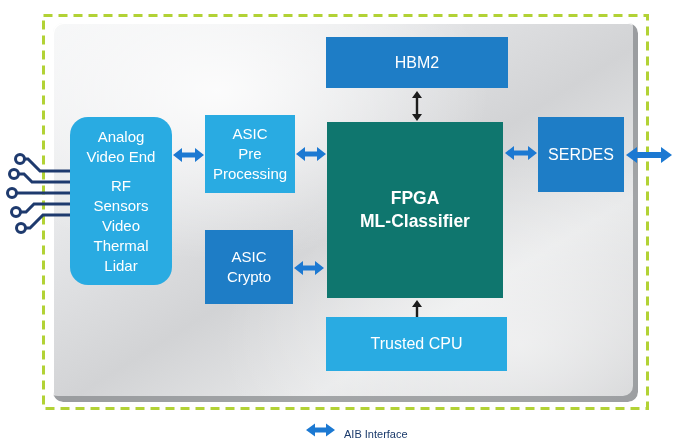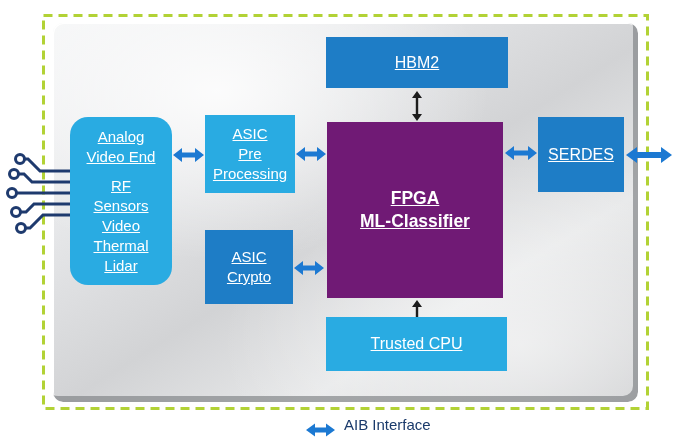--- a/index.html
+++ b/index.html
@@ -18,34 +18,34 @@
     box-shadow: inset -5px -6px 0 rgba(125,127,131,.65), inset 1px 1px 0 #ffffff;
   }
   .overlay { position:absolute; left:0; top:0; width:678px; height:446px; z-index:3; pointer-events:none; }
   .block {
     position:absolute; z-index:4; color:#ffffff; text-align:center;
     display:flex; flex-direction:column; justify-content:center; align-items:center;
     font-size:15px; line-height:20px;
   }
   .b-light  { background:#29ABE2; }
   .b-medium { background:#1E7DC6; }
-  .b-navy   { background:#701a75; }
+  .b-navy   { background:#0f766e; }
   .afe        { left:70px;  top:117px; width:102px; height:168px;border-radius:18px; }
   .afe .spacer{ height:9px; }
   .asic-pre   { left:205px; top:115px; width:90px;  height:78px; }
   .asic-crypto{ left:205px; top:230px; width:88px;  height:74px; }
   .hbm2       { left:326px; top:37px;  width:182px; height:51px; font-size:16px; }
   .fpga       { left:327px; top:122px; width:176px; height:176px;
                 font-weight:bold; font-size:17.5px; line-height:23.5px; }
   .serdes     { left:538px; top:117px; width:86px;  height:75px; font-size:16px; }
   .trusted-cpu{ left:326px; top:317px; width:181px; height:54px; font-size:16px; }
-  .line { display:block;text-decoration:underline; }
+  .line { display:block; }
   .legend-label {
-    position:absolute; left:344px; top:416px; z-index:4;
-    font-size:15px; color:#1A3A6B;
+    position:absolute; left:344px; top:428px; z-index:4;
+    font-size:11px; color:#1A3A6B;
   }
 </style>
 </head>
 <body>
 
 <div class="canvas">
 
   <div class="chip"></div>
 
   <svg class="overlay" width="678" height="446" viewBox="0 0 678 446">

